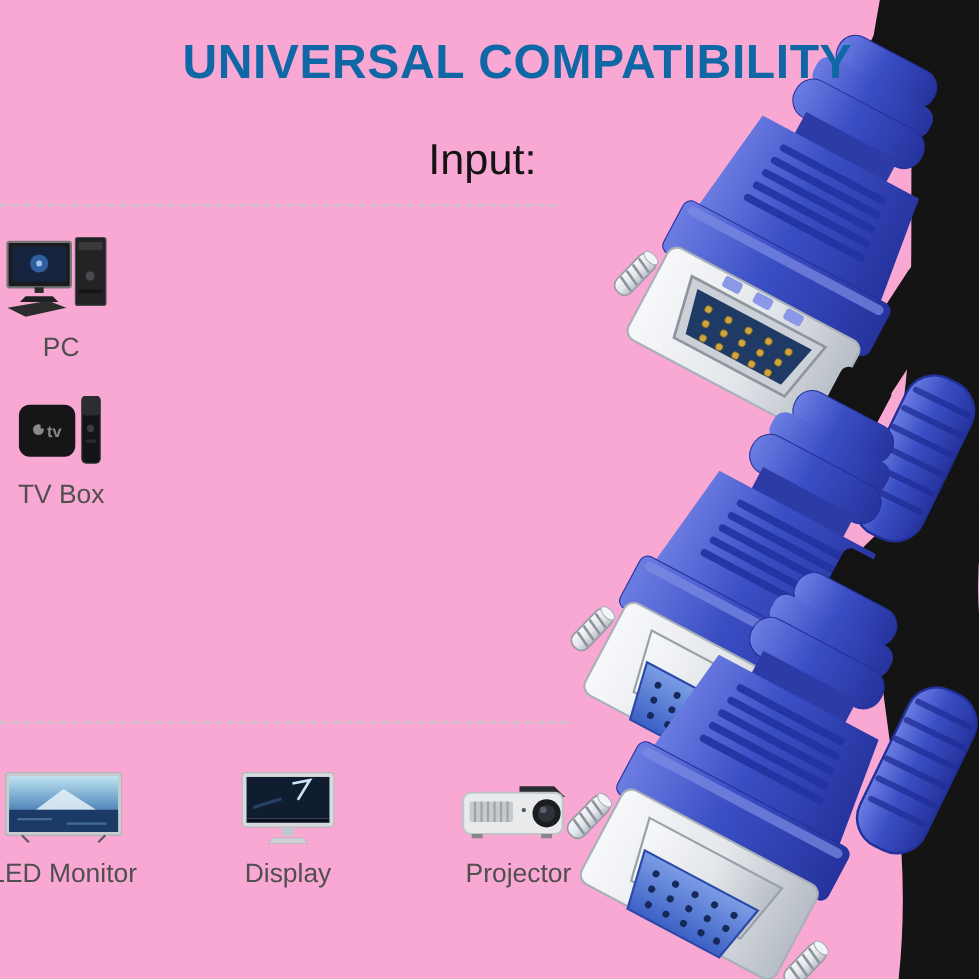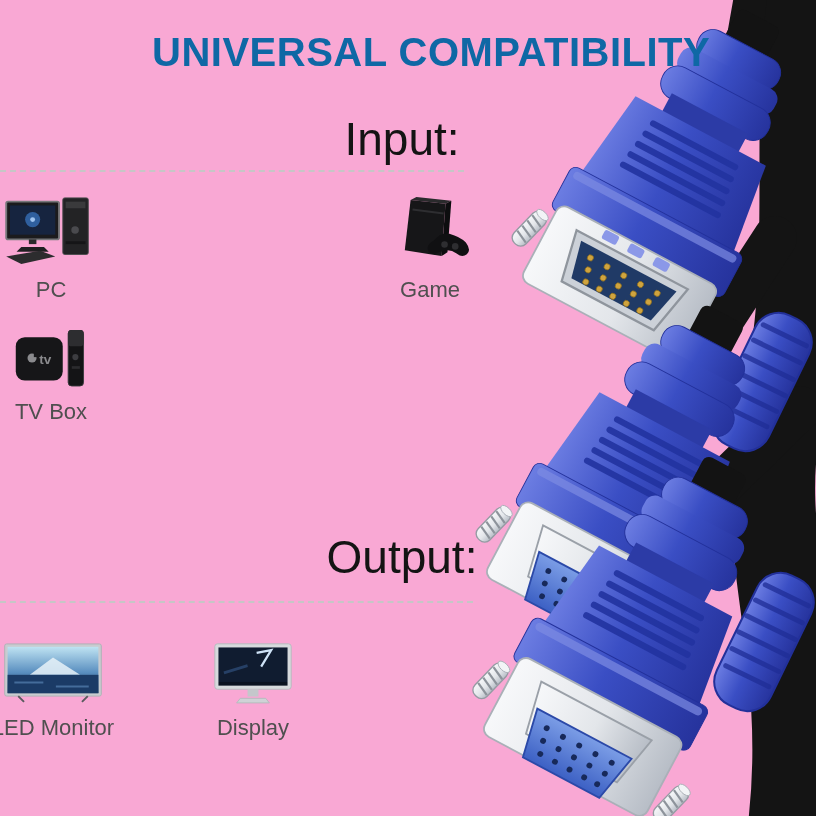--- a/index.html
+++ b/index.html
@@ -20,21 +20,21 @@
     background:#f9a8d4;overflow:hidden;
     font-family:"Liberation Sans",sans-serif;
   }
   .page-title{
     position:absolute;left:152px;top:30px;
     font-size:40px;font-weight:800;letter-spacing:.5px;
     color:var(--title-blue);white-space:nowrap;
   }
   .section-heading{
     position:absolute;width:220px;text-align:center;
-    font-size:46px;font-weight:500;color:var(--heading-black);
+    font-size:36px;font-weight:500;color:var(--heading-black);
     white-space:nowrap;
   }
   .input-heading{left:292px;top:112px}
   .output-heading{left:292px;top:530px}
   .divider{position:absolute;height:0;border-top:2px dashed var(--divider-gray)}
   .divider-input{left:0;top:170px;width:464px}
   .divider-output{left:0;top:601px;width:473px}
   .device{
     position:absolute;display:flex;flex-direction:column;
     align-items:center;justify-content:flex-end;
@@ -195,49 +195,36 @@
       <rect x="62" y="2" width="27" height="60" rx="2" fill="#232325" stroke="#4b4b4e"></rect>
       <rect x="65" y="6" width="21" height="7" fill="#3a3a3c"></rect>
       <circle cx="75" cy="36" r="4" fill="#4a4a4e"></circle>
       <rect x="65" y="48" width="21" height="3" fill="#151517"></rect>
       <path d="M2,64 l36,-6 l16,6 l-36,8 Z" fill="#2c2c2e"></path>
     </svg>
     <div class="dev-label">PC</div>
   </div>
 
 
-  <div class="device" style="left:368px;top:196px;width:124px;height:106px">
-    <svg class="dev-icon" width="84" height="72" viewBox="0 0 84 72">
-      <path d="M22,4 L28,1 L64,5 L58,8 Z" fill="#2a2a2c"></path>
-      <path d="M58,8 L64,5 L60,58 L54,62 Z" fill="#0d0d0f"></path>
-      <path d="M22,4 L58,8 L54,62 L16,56 Z" fill="#161618"></path>
-      <path d="M24,14 L56,18" stroke="#2e2e31" stroke-width="2"></path>
-      <path d="M46,46 q7,-9 16,-7 q11,3 17,9 q6,8 1,12 q-5,4 -11,-1 q-4,-3 -9,-3 q-5,0 -9,2 q-9,4 -11,-2 q-2,-6 6,-10 Z" fill="#101012"></path>
-      <circle cx="57" cy="50" r="3.4" fill="#2e2e31"></circle>
-      <circle cx="68" cy="52" r="3.4" fill="#2e2e31"></circle>
-    </svg>
-    <div class="dev-label">Game</div>
-  </div>
 
   <div class="device" style="left:-2px;top:330px;width:106px;height:94px">
     <svg class="dev-icon" width="82" height="64" viewBox="0 0 82 64">
       <rect x="2" y="8" width="52" height="48" rx="10" fill="#161618"></rect>
       <circle cx="20" cy="31" r="5" fill="#8a8a8d"></circle>
       <rect x="22" y="26" width="4" height="4" fill="#161618"></rect>
       <text x="28" y="38" font-family="Liberation Sans, sans-serif" font-size="15" font-weight="bold" fill="#8a8a8d">tv</text>
       <rect x="60" y="0" width="17" height="62" rx="4" fill="#141416" stroke="#39393c"></rect>
       <rect x="60" y="0" width="17" height="18" rx="4" fill="#2d2d30"></rect>
       <circle cx="68" cy="30" r="3.4" fill="#3c3c40"></circle>
       <rect x="64" y="40" width="9" height="3" fill="#2b2b2e"></rect>
     </svg>
     <div class="dev-label">TV Box</div>
   </div>
 
 
-  <div class="section-heading output-heading">Output:</div>
   <div class="divider divider-output"></div>
 
   <div class="device" style="left:-10px;top:642px;width:126px;height:98px">
     <svg class="dev-icon" width="104" height="64" viewBox="0 0 104 64">
       <defs>
         <linearGradient id="gSky" x1="0" y1="0" x2="0" y2="1">
           <stop offset="0" stop-color="#bfe3f2"></stop>
           <stop offset="0.55" stop-color="#5a8fc0"></stop>
           <stop offset="1" stop-color="#16355c"></stop>
         </linearGradient>
@@ -245,27 +232,42 @@
       <rect x="2" y="2" width="100" height="54" rx="2" fill="#c9ccd0" stroke="#aeb1b5"></rect>
       <rect x="5" y="5" width="94" height="48" fill="url(#gSky)"></rect>
       <path d="M28,34 L52,16 L80,34 Z" fill="#e8f2f8" opacity="0.85"></path>
       <rect x="5" y="34" width="94" height="19" fill="#1b3b66"></rect>
       <path d="M12,42 h30 M55,46 h34" stroke="#4f79a8" stroke-width="2" opacity="0.8"></path>
       <path d="M16,56 l6,6 M88,56 l-6,6" stroke="#5a5a5e" stroke-width="2"></path>
     </svg>
     <div class="dev-label">LED Monitor</div>
   </div>
 
-  <div class="device" style="left:188px;top:642px;width:130px;height:98px">
+  <div class="device" style="left:175px;top:642px;width:130px;height:98px">
     <svg class="dev-icon" width="92" height="68" viewBox="0 0 92 68">
       <rect x="4" y="2" width="84" height="50" rx="3" fill="#d7dadd" stroke="#b5b8bc"></rect>
       <rect x="8" y="6" width="76" height="38" fill="#101c30"></rect>
       <path d="M50,12 l16,-3 l-11,18" stroke="#cfe3f7" stroke-width="2.5" fill="none"></path>
       <path d="M14,34 l26,-8" stroke="#2c4a74" stroke-width="3" opacity="0.8"></path>
       <rect x="8" y="44" width="76" height="4" fill="#0a1220"></rect>
       <rect x="40" y="52" width="12" height="8" fill="#c4c7cb"></rect>
       <path d="M32,62 h28 l4,5 h-36 Z" fill="#cfd2d6" stroke="#b5b8bc"></path>
     </svg>
     <div class="dev-label">Display</div>
   </div>
 
+  <div class="device" style="left:362px;top:642px;width:140px;height:98px">
+    <svg class="dev-icon" width="100" height="56" viewBox="0 0 110 62">
+      <path d="M56,8 h32 l10,10 h-42 Z" fill="#2a2c2f"></path>
+      <rect x="4" y="14" width="92" height="38" rx="7" fill="#e8eaec" stroke="#c0c3c7" stroke-width="2"></rect>
+      <rect x="10" y="22" width="40" height="19" rx="2" fill="#c6c9cd"></rect>
+      <path d="M15,22 v19 M21,22 v19 M27,22 v19 M33,22 v19 M39,22 v19 M45,22 v19" stroke="#9fa3a8" stroke-width="2"></path>
+      <circle cx="81" cy="33" r="13" fill="#1a1c1f"></circle>
+      <circle cx="81" cy="33" r="8" fill="#2e3138"></circle>
+      <circle cx="78" cy="30" r="3" fill="#5a6070"></circle>
+      <circle cx="60" cy="30" r="2" fill="#55585c"></circle>
+      <rect x="12" y="52" width="10" height="4" fill="#84878b"></rect>
+      <rect x="76" y="52" width="10" height="4" fill="#84878b"></rect>
+    </svg>
+    <div class="dev-label">Projector</div>
+  </div>
 
 </div>
 
 </body></html>

